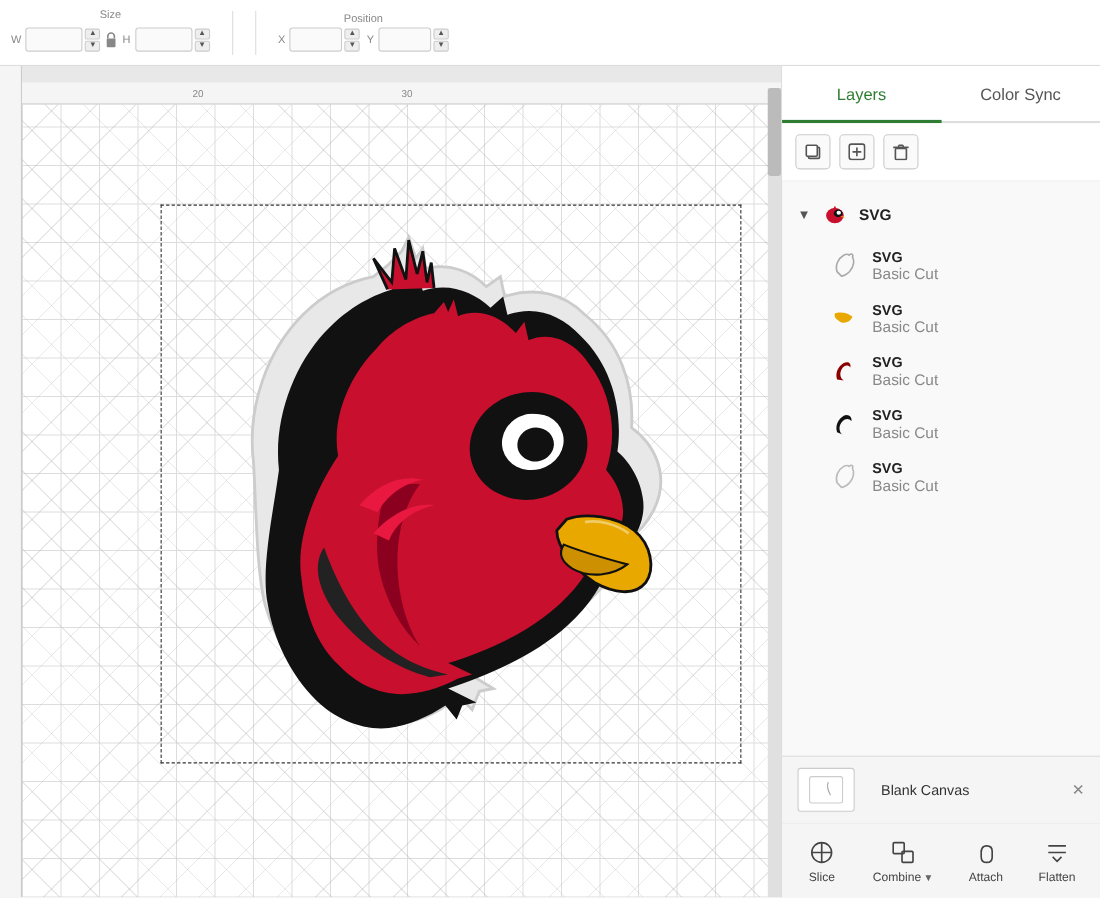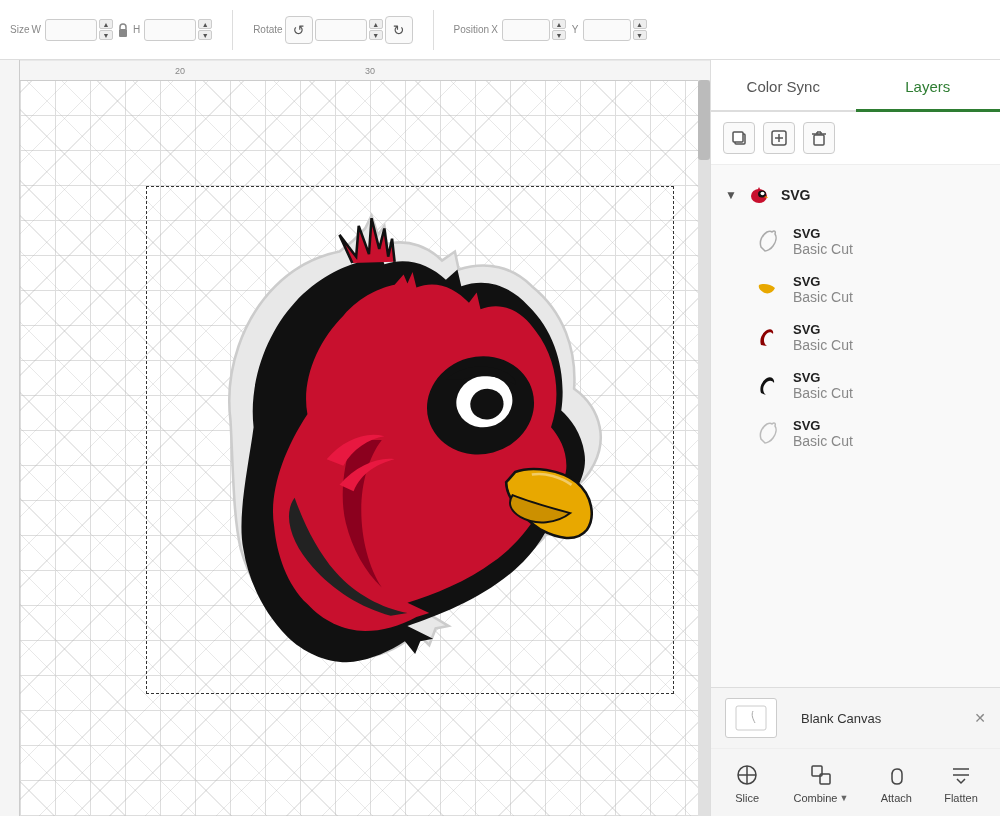--- a/index.html
+++ b/index.html
@@ -11,21 +11,21 @@
       background: #fff;
       border-bottom: 1px solid #ddd;
       display: flex;
       align-items: center;
       padding: 0 10px;
       gap: 20px;
       flex-shrink: 0;
     }
     .toolbar-group {
       display: flex;
-      flex-direction: row;
+      flex-direction: column;
       align-items: center;
       gap: 2px;
     }
     .toolbar-label {
       font-size: 10px;
       color: #888;
     }
     .toolbar-input-row {
       display: flex;
       align-items: center;
@@ -97,21 +97,21 @@
     .canvas-area {
       flex: 1;
       position: relative;
       overflow: hidden;
       background: #e8e8e8;
     }
 
     
     .ruler-h {
       position: absolute;
-      top: 1px; left: 0; right: 0;
+      top: 15px; left: 0; right: 0;
       height: 20px;
       background: #f5f5f5;
       border-bottom: 1px solid #ccc;
       display: flex;
       align-items: center;
       font-size: 10px;
       color: #888;
       z-index: 10;
     }
     .ruler-v {
@@ -391,32 +391,20 @@
       <input class="toolbar-input" value="" style="width: 52px;">
       <div class="toolbar-stepper">
         <div class="stepper-btn">▲</div>
         <div class="stepper-btn">▼</div>
       </div>
     </div>
   </div>
 
   <div class="toolbar-divider"></div>
 
-  <div class="toolbar-group">
-    <span class="toolbar-label">Rotate</span>
-    <div class="toolbar-input-row">
-      <div class="rotate-btn">↺</div>
-      <input class="toolbar-input" value="" style="width: 52px;">
-      <div class="toolbar-stepper">
-        <div class="stepper-btn">▲</div>
-        <div class="stepper-btn">▼</div>
-      </div>
-      <div class="rotate-btn">↻</div>
-    </div>
-  </div>
 
   <div class="toolbar-divider"></div>
 
   <div class="toolbar-group">
     <span class="toolbar-label">Position</span>
     <div class="toolbar-input-row">
       <span style="font-size:10px;color:#888;margin-right:2px;">X</span>
       <input class="toolbar-input" value="" style="">
       <div class="toolbar-stepper">
         <div class="stepper-btn">▲</div>
@@ -518,22 +506,22 @@
     </div>
 
     <div class="scrollbar-v">
       <div class="scrollbar-thumb"></div>
     </div>
   </div>
 
   <div class="right-panel">
 
     <div class="panel-tabs">
+      <div class="panel-tab active">Layers</div>
       <div class="panel-tab">Color Sync</div>
-      <div class="panel-tab active">Layers</div>
     </div>
 
     <div class="panel-icon-bar">
       <div class="panel-icon-btn">
         <svg width="16" height="16" viewBox="0 0 16 16">
           <rect x="4" y="4" width="10" height="10" rx="1" stroke="#555" stroke-width="1.5" fill="none"></rect>
           <rect x="2" y="2" width="10" height="10" rx="1" stroke="#555" stroke-width="1.5" fill="white"></rect>
         </svg>
       </div>
       <div class="panel-icon-btn">

